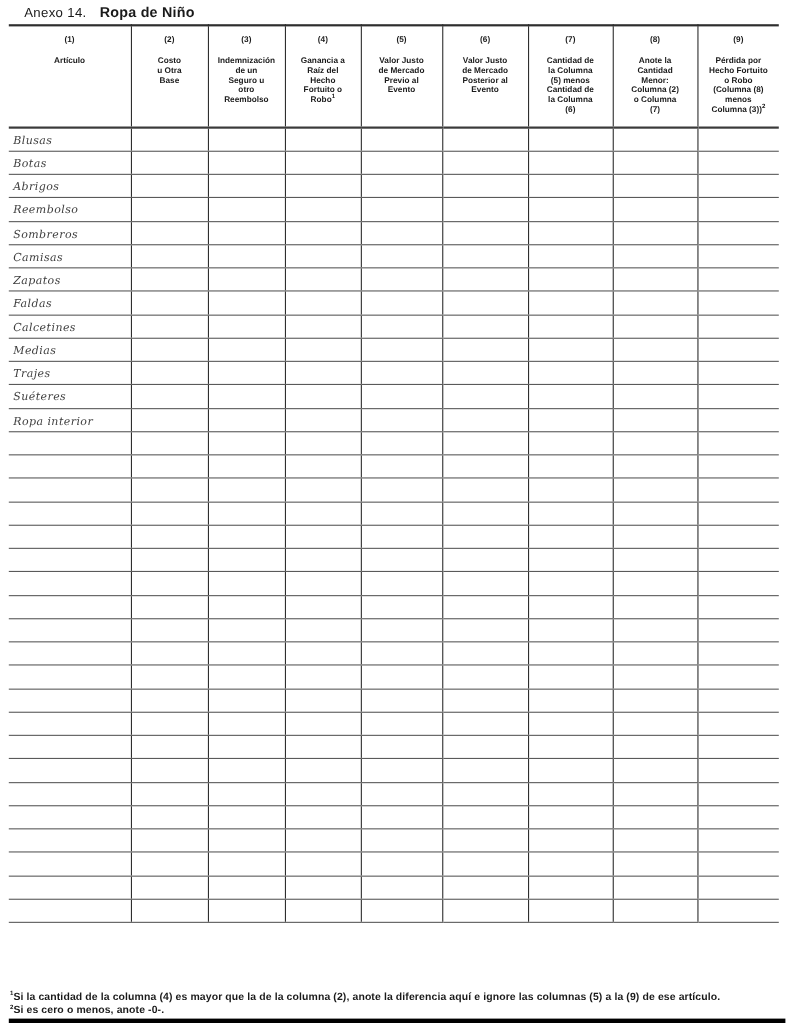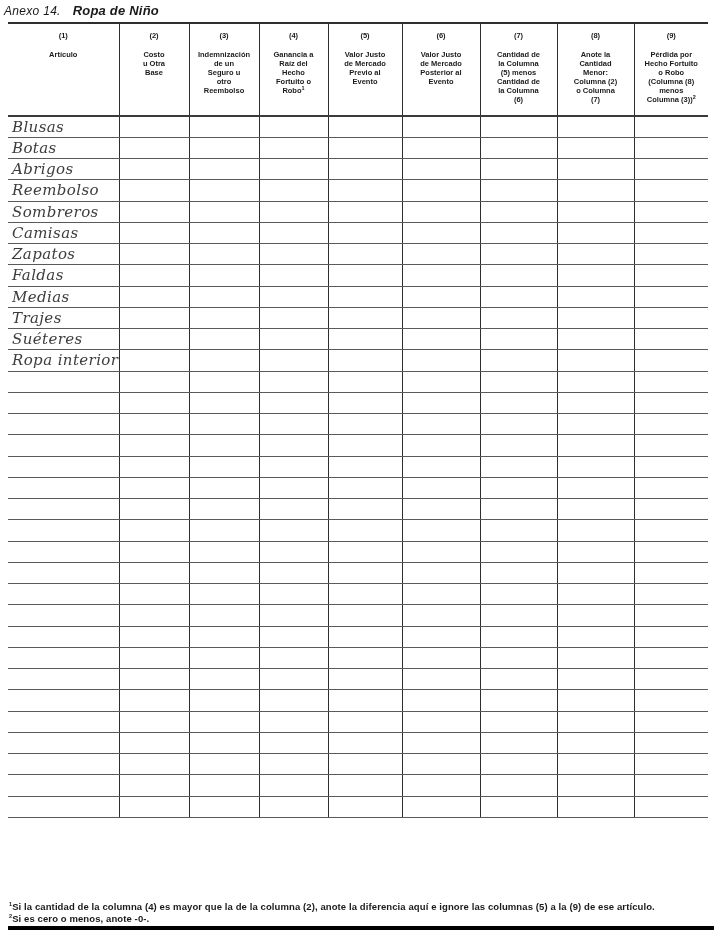--- a/index.html
+++ b/index.html
@@ -8,24 +8,23 @@
     background: #ffffff;
     position: relative;
     overflow: hidden;
     font-family: "Liberation Sans", sans-serif;
     color: #1a1a1a;
     -webkit-font-smoothing: antialiased;
   }
 
   .doc-title {
     position: absolute;
-    left: 4px; top: 3px;
+    left: 22px; top: 3px;
     font-size: 12px;
     white-space: nowrap;
-    font-style: italic;
   }
   .doc-title .t-label { font-weight: 400; letter-spacing: 0.3px; }
   .doc-title .t-name  { font-weight: 700; font-size: 13px; margin-left: 12px; letter-spacing: 0.2px; }
 
   table.worksheet {
     position: absolute;
     left: 8px; top: 22px;
     width: 700px;
     border-collapse: collapse;
     table-layout: fixed;
@@ -51,21 +50,21 @@
   tbody tr { height: 21.26px; }
   tbody td {
     border-bottom: 1.4px solid #5a5a5a;
     padding: 0 2px 0 4px;
     vertical-align: middle;
     overflow: hidden;
   }
   .item-label {
     font-family: "DejaVu Serif", serif;
     font-style: italic;
-    font-size: 15px;
+    font-size: 10px;
     color: #3d3d3d;
     letter-spacing: 0.4px;
     white-space: nowrap;
   }
 
   .footnotes {
     position: absolute;
     left: 9px; top: 901px;
     width: 704px;
     font-weight: 700;
@@ -224,20 +223,31 @@
         <td></td>
         <td></td>
         <td></td>
         <td></td>
         <td></td>
         <td></td>
         <td></td>
         <td></td>
       </tr>
       <tr>
+        <td><span class="item-label">Calcetines</span></td>
+        <td></td>
+        <td></td>
+        <td></td>
+        <td></td>
+        <td></td>
+        <td></td>
+        <td></td>
+        <td></td>
+      </tr>
+      <tr>
         <td><span class="item-label">Medias</span></td>
         <td></td>
         <td></td>
         <td></td>
         <td></td>
         <td></td>
         <td></td>
         <td></td>
         <td></td>
       </tr>

